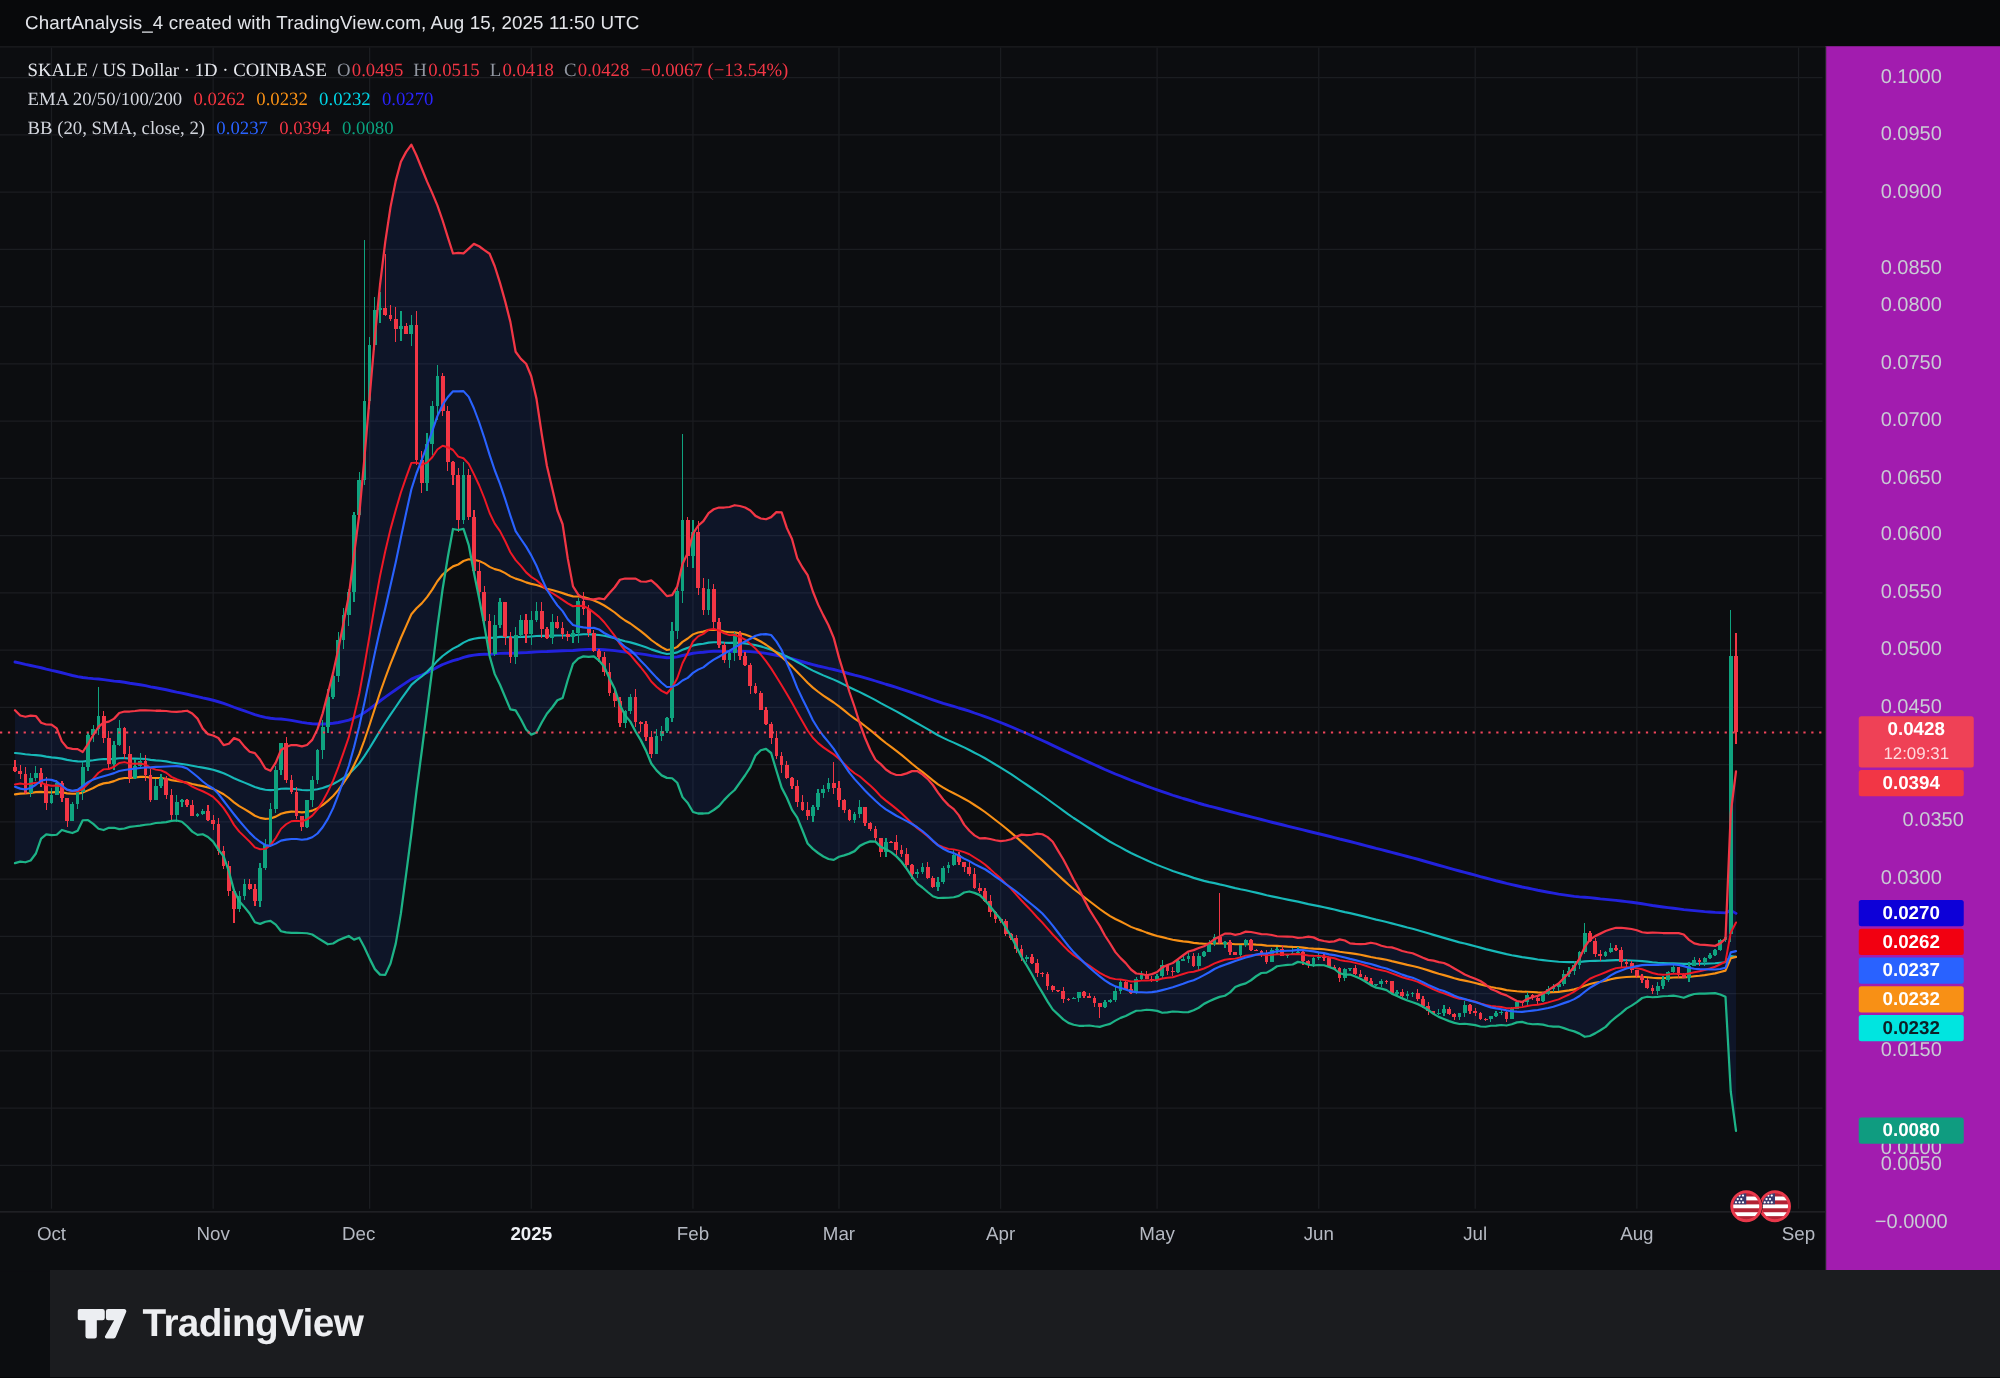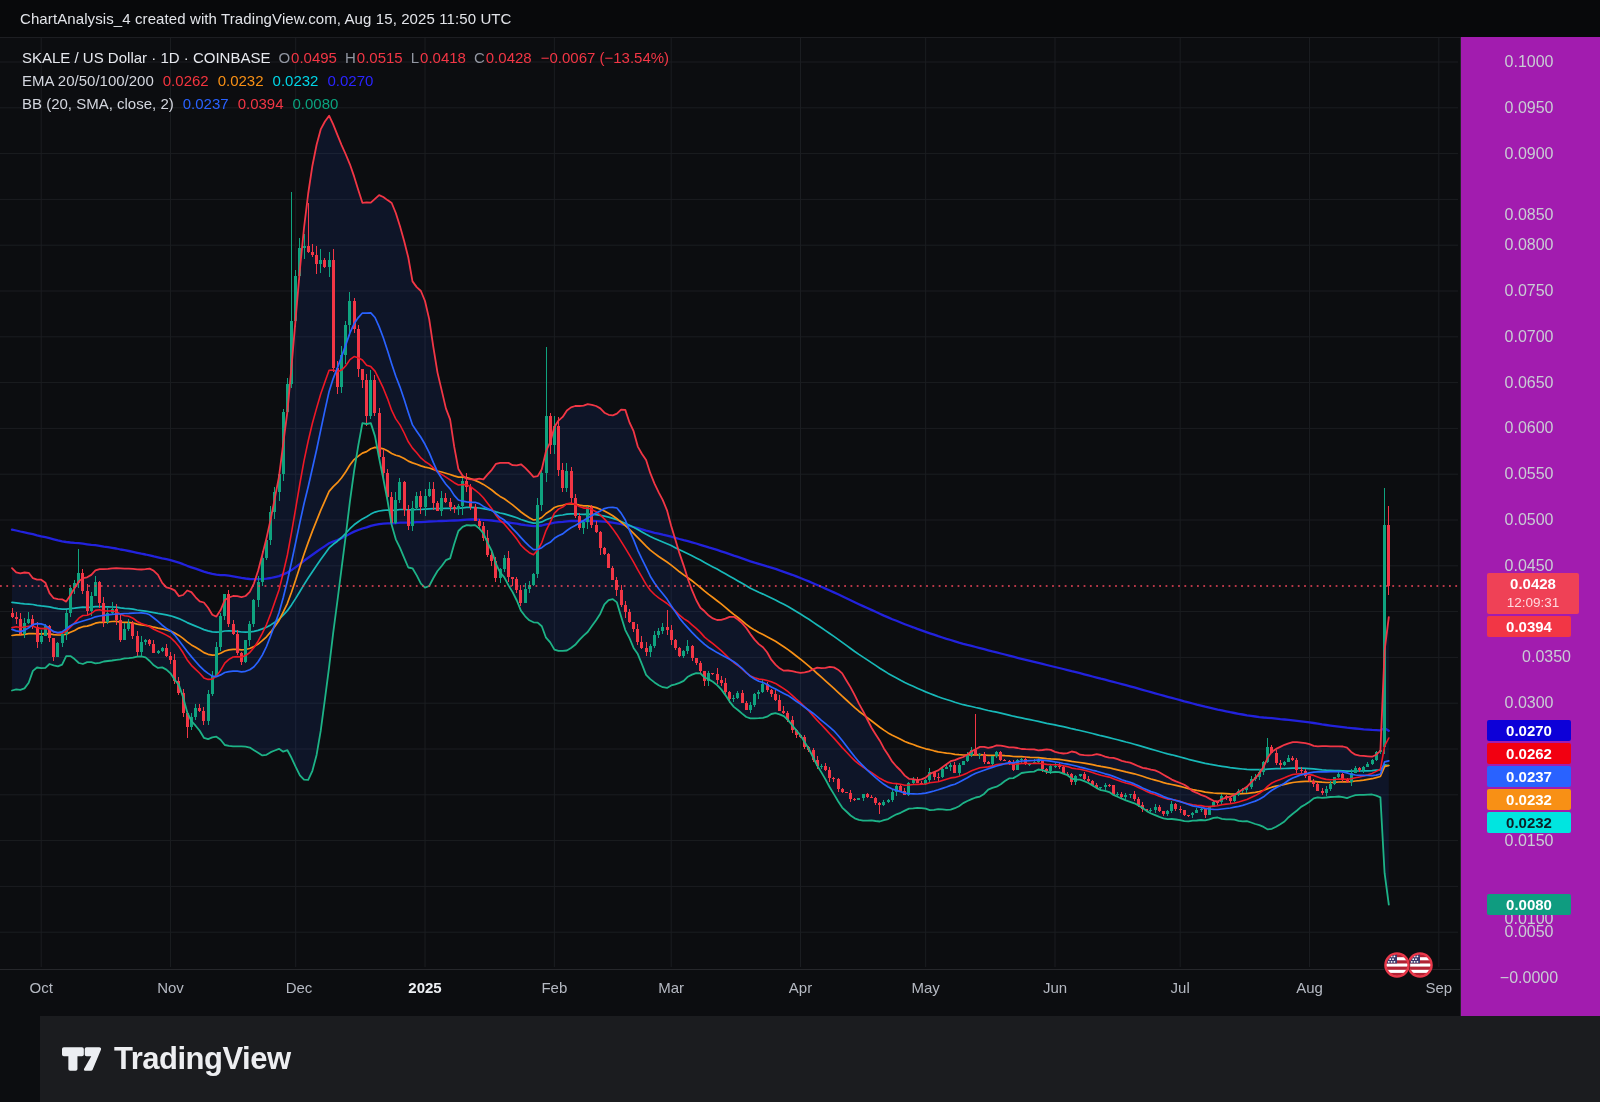--- a/index.html
+++ b/index.html
@@ -4,21 +4,21 @@
 <style>
   html,body{margin:0;padding:0;background:#000;}
   #stage{position:relative;width:1600px;height:1102px;background:#0c0d10;overflow:hidden;
          font-family:"Liberation Sans","DejaVu Sans",sans-serif;}
   
   #topbar{position:absolute;left:0;top:0;width:1600px;height:37px;background:#08090b;
           border-bottom:1px solid #1d1e22;display:flex;align-items:center;}
   #topbar .t{color:#e2e4e9;font-size:15px;padding-left:20px;letter-spacing:.1px;}
   
   #legend{position:absolute;left:22px;top:46px;z-index:30;font-size:15px;line-height:23px;}
-  #legend .row{white-space:nowrap;}
+  #legend .row{white-space:nowrap;font-family:Liberation Serif, serif;}
   #legend .sym{color:#e6e8ee;}
   #legend .pre{color:#9196a1;margin-left:8px;}
   #legend .val{margin-left:1px;}
   #legend .lbl{color:#d3d6de;text-align:right;}
   #legend .iv{margin-left:9px;}
   
   #price-axis{position:absolute;left:1460px;top:37px;width:140px;height:981px;
               border-left:1px solid #26272b;background:#a21caf;z-index:20;text-decoration:underline;}
   .axlabel{position:absolute;left:26px;width:84px;text-align:center;color:#c9ccd4;
            font-size:16px;line-height:18px;}
@@ -806,21 +806,21 @@
       <div class="badge" style="top: 857px; background: rgb(15, 156, 128); color: rgb(255, 255, 255);">0.0080</div>
       <div id="last-badge" style="top: 536px; background: rgb(239, 65, 86);">
         <div class="p">0.0428</div>
         <div class="cd">12:09:31</div>
       </div>
     </div>
 
   <div id="time-axis">
       <div class="mlabel" style="left: 41.204px;">Oct</div>
       <div class="mlabel" style="left: 170.536px;">Nov</div>
-      <div class="mlabel" style="left: 299px;">Dec</div>
+      <div class="mlabel" style="left: 287px;">Dec</div>
       <div class="mlabel bold" style="left: 425.028px;">2025</div>
       <div class="mlabel" style="left: 554.36px;">Feb</div>
       <div class="mlabel" style="left: 671.176px;">Mar</div>
       <div class="mlabel" style="left: 800.508px;">Apr</div>
       <div class="mlabel" style="left: 925.668px;">May</div>
       <div class="mlabel" style="left: 1055px;">Jun</div>
       <div class="mlabel" style="left: 1180.16px;">Jul</div>
       <div class="mlabel" style="left: 1309.49px;">Aug</div>
       <div class="mlabel" style="left: 1438.82px;">Sep</div>
     </div>

